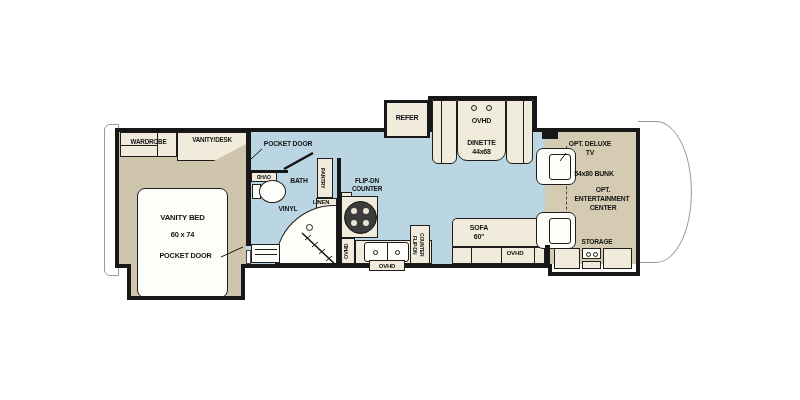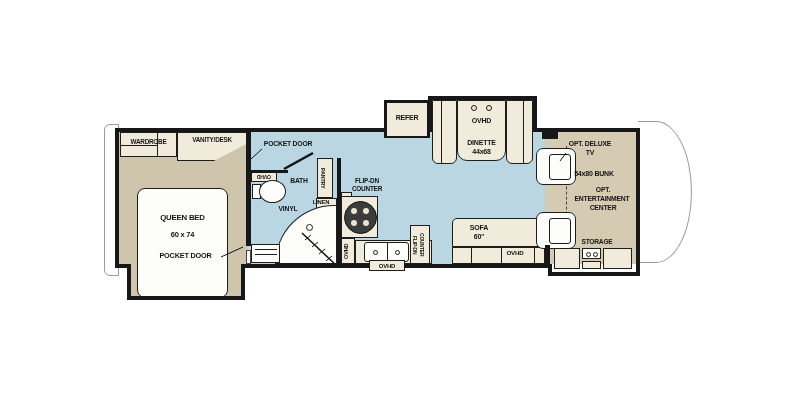--- a/index.html
+++ b/index.html
@@ -38,21 +38,21 @@
   <div class="furn" style="left:120px;top:132px;width:57px;height:25px;">
     <div class="abs" style="left:36px;top:0;height:100%;border-left:1px solid #1d1d1d;"></div>
     <div class="abs" style="left:0;top:12px;width:36px;border-top:1px solid #1d1d1d;"></div>
   </div>
   <div class="lbl" style="left:120px;top:139px;width:57px;font-size:6.3px;">WARDROBE</div>
 
   <div class="furn" style="left:177px;top:132px;width:71px;height:29px;clip-path:polygon(0 0,100% 0,100% 38%,52% 100%,0 100%);"></div>
   <div class="lbl" style="left:179px;top:137px;width:66px;font-size:6.3px;">VANITY/DESK</div>
 
   <div class="furn white" style="left:137px;top:188px;width:91px;height:110px;border-radius:8px;z-index:3;"></div>
-  <div class="lbl" style="left:142px;top:214px;width:81px;font-size:7.8px;">QUEEN BED</div>
+  <div class="lbl" style="left:142px;top:214px;width:81px;font-size:7.8px;">VANITY BED</div>
   <div class="lbl" style="left:142px;top:231px;width:81px;font-size:7.5px;">60 x 74</div>
   <div class="lbl" style="left:148px;top:252px;width:75px;font-size:7.3px;">POCKET DOOR</div>
 
   <div class="lbl" style="left:256px;top:141px;width:64px;font-size:6.8px;">POCKET DOOR</div>
   <div class="furn" style="left:251px;top:172px;width:26px;height:10px;border-width:1px;"></div>
   <div class="lbl" style="left:251px;top:174px;width:26px;font-size:5.2px;transform:rotate(180deg);">OVHD</div>
   <div class="furn white" style="left:252px;top:184px;width:9px;height:15px;"></div>
   <div class="furn white" style="left:259px;top:180px;width:27px;height:23px;border-radius:50%;"></div>
   <div class="lbl" style="left:284px;top:178px;width:30px;font-size:6.8px;">BATH</div>
   <div class="furn" style="left:317px;top:158px;width:16px;height:40px;"></div>

